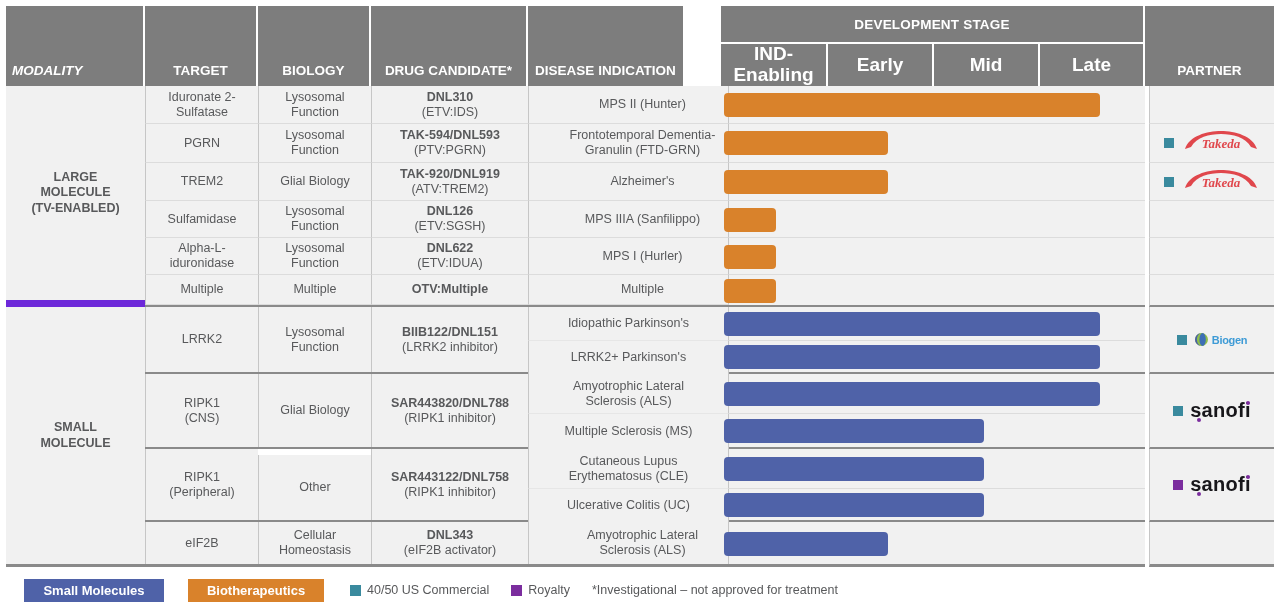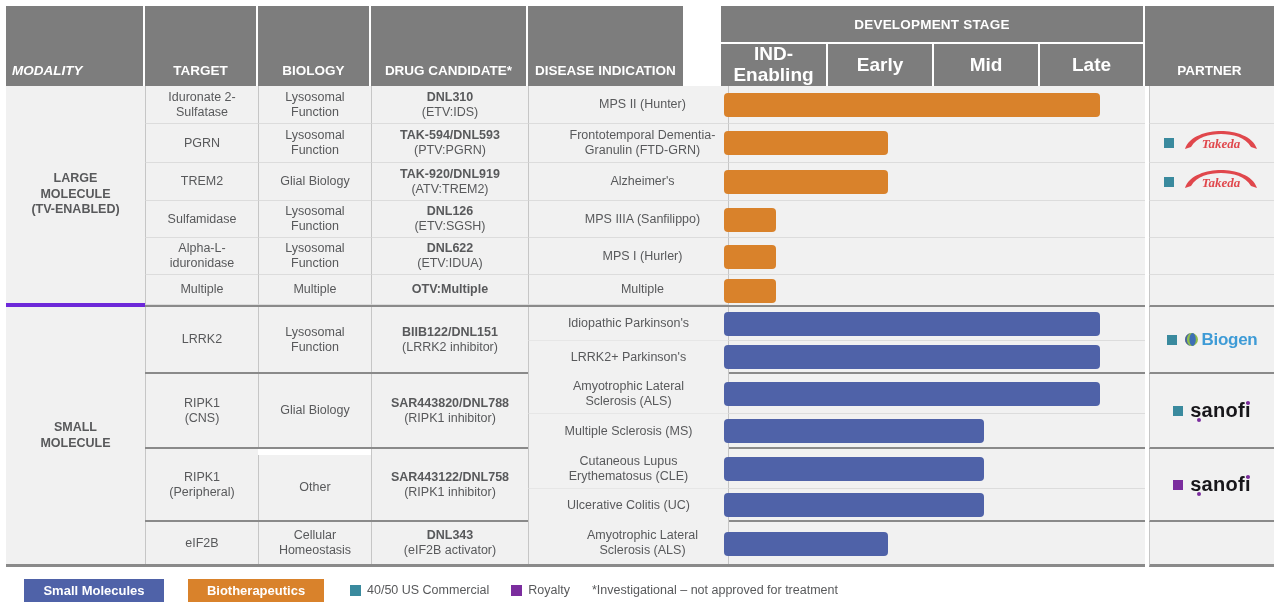--- a/index.html
+++ b/index.html
@@ -41,21 +41,21 @@
     box-sizing:border-box;border-right:2px solid #ffffff;
     text-align:center;line-height:1.1;
   }
 
   
   .body-area{position:absolute;left:0;top:86px;width:1280px;height:483px;}
 
   .modality-cell{
     position:absolute;left:6px;width:139px;
     background:#f1f1f1;
-    border-bottom:4px solid #6d28d9;
+    border-bottom:7px solid #6d28d9;
     display:flex;align-items:center;justify-content:center;
     text-align:center;font-weight:bold;font-size:12.5px;
     color:#58595b;line-height:1.25;box-sizing:border-box;
   }
 
   .grp{position:absolute;left:145px;width:584px;box-sizing:border-box;}
   .grp-bottom{border-bottom:2px solid #8a8a8a;}
 
   .cellcol{
     position:absolute;top:0;bottom:0;
@@ -104,21 +104,21 @@
     border-left:1px solid #c6c6c6;
     border-bottom:1px solid #dcdcdc;
     box-sizing:border-box;
     display:flex;align-items:center;justify-content:center;gap:7px;
   }
   .pmark{width:10px;height:10px;display:inline-block;flex:none;}
 
   .takeda-logo{position:relative;width:80px;height:26px;}
   .takeda-logo svg{display:block;}
   .biogen-logo{display:flex;align-items:center;gap:3px;}
-  .biogen-text{color:#3e9bd6;font-size:17px;font-weight:bold;letter-spacing:-.3px;}
+  .biogen-text{color:#3e9bd6;font-size:11px;font-weight:bold;letter-spacing:-.3px;}
   .sanofi-text{color:#17161a;font-size:20px;font-weight:bold;letter-spacing:.3px;position:relative;}
   .sanofi-dot{position:absolute;width:4px;height:4px;border-radius:50%;background:#7b2d9e;}
 
   
   .legend{position:absolute;left:0;top:575px;width:1280px;height:30px;
     display:flex;align-items:center;gap:0;font-size:12.5px;}
   .chip{
     color:#ffffff;font-weight:bold;font-size:13px;
     padding:4px 10px;box-sizing:border-box;
     display:flex;align-items:center;justify-content:center;

